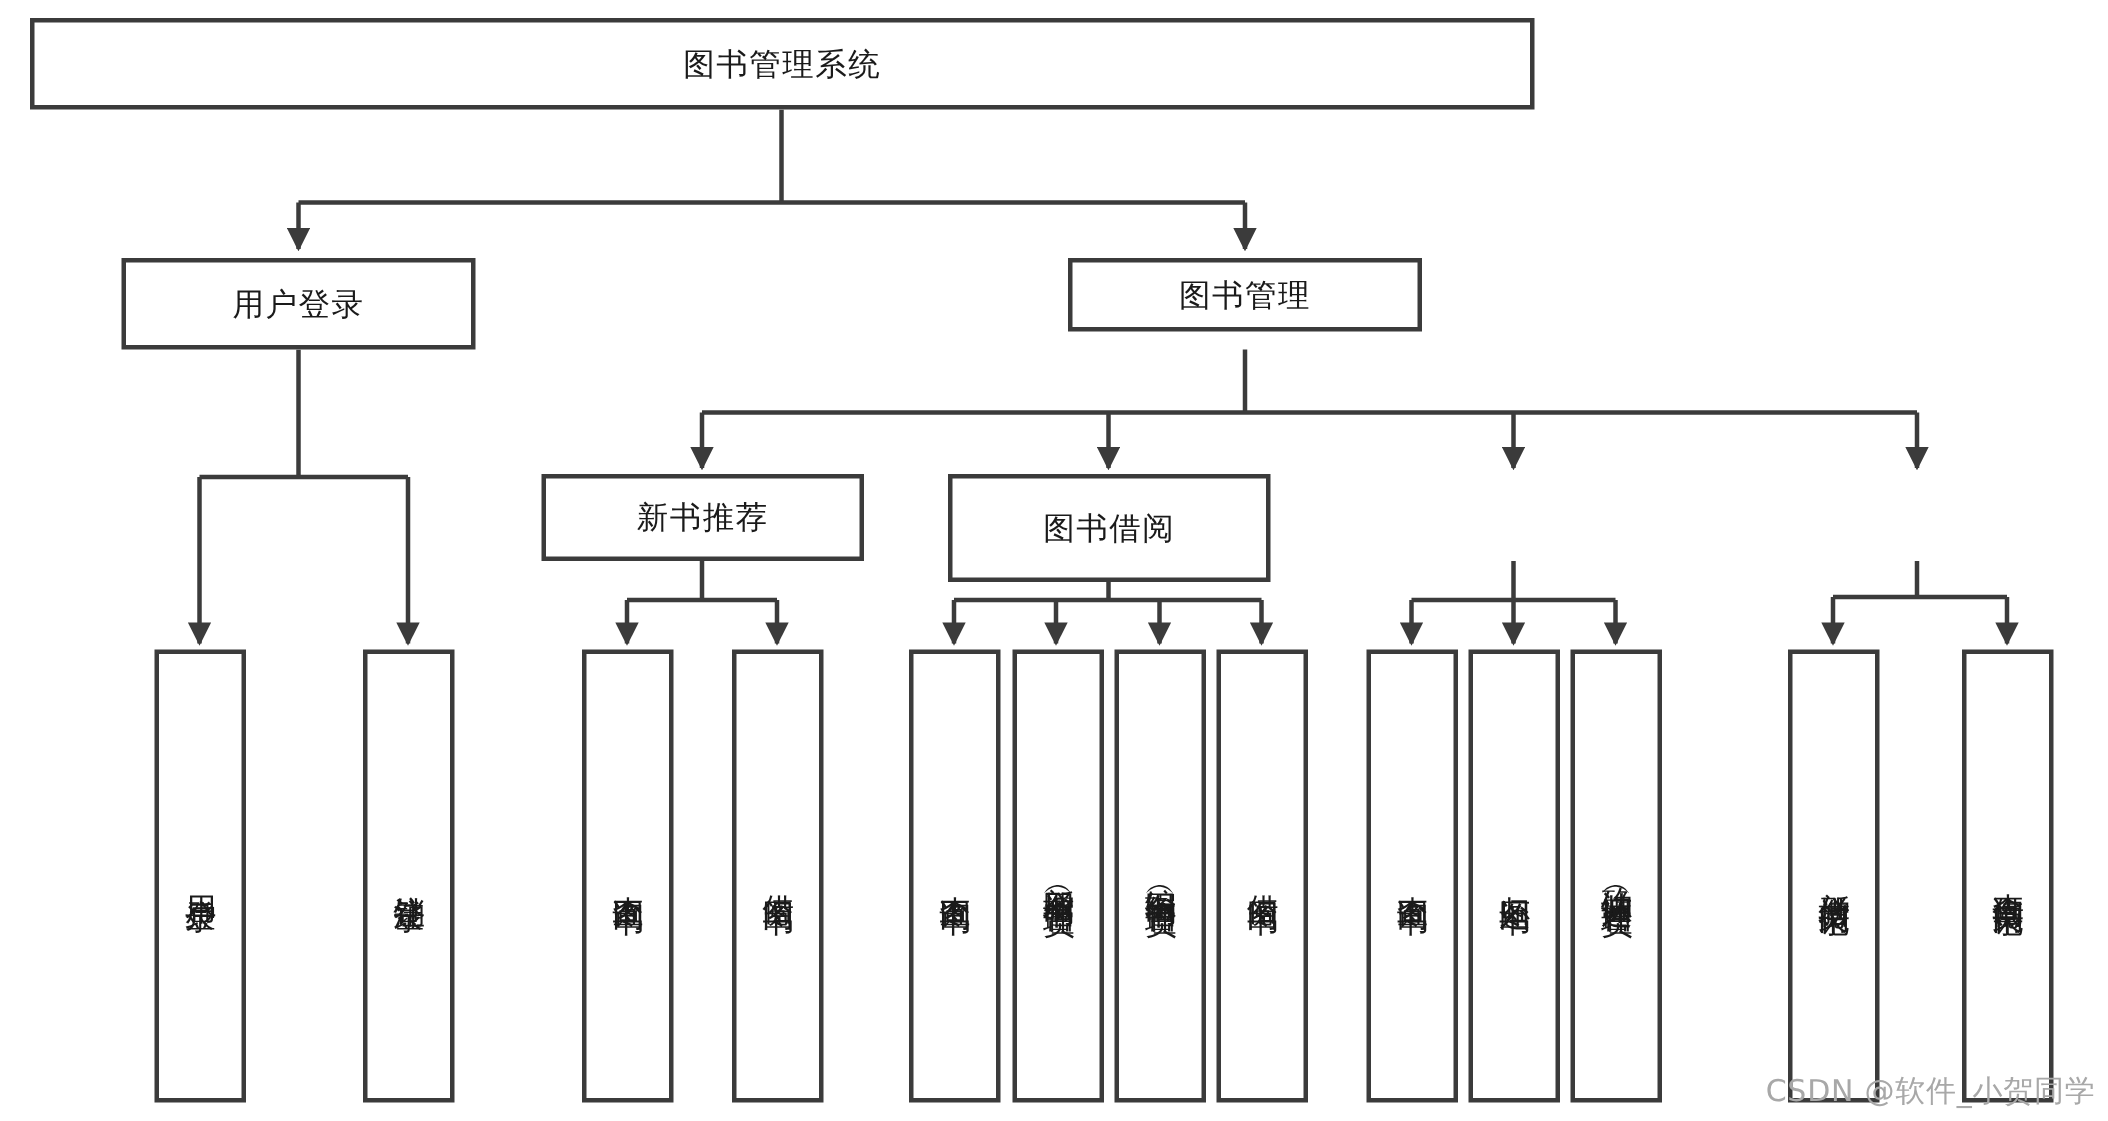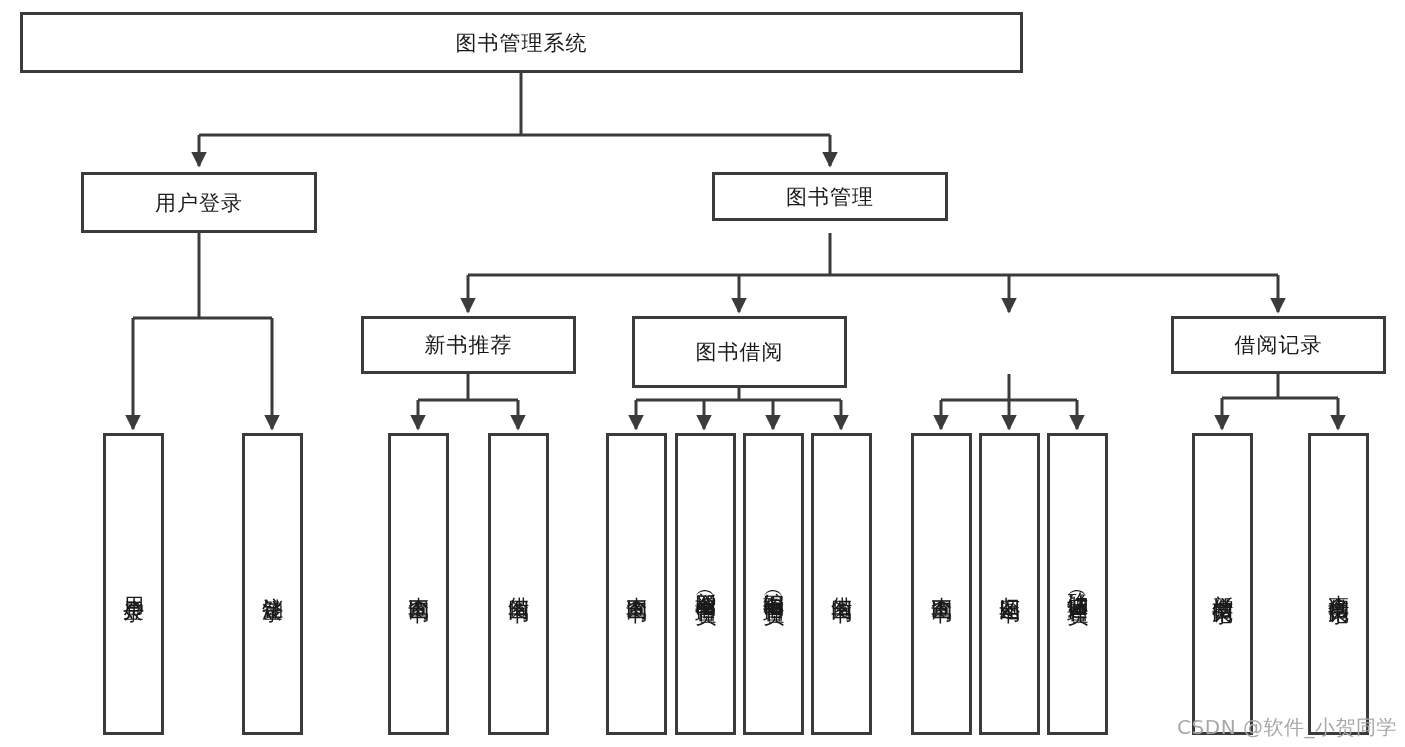--- a/index.html
+++ b/index.html
@@ -128,23 +128,20 @@
   <div class="node h" style="left:712px; top:172px; width:236px; height:49px;">
     <span class="htext">图书管理</span>
   </div>
 
   <div class="node h" style="left:361px; top:316px; width:215px; height:58px;">
     <span class="htext">新书推荐</span>
   </div>
   <div class="node h" style="left:632px; top:316px; width:215px; height:72px;">
     <span class="htext">图书借阅</span>
   </div>
-  <div class="node h" style="left:1171px; top:316px; width:215px; height:58px;">
-    <span class="htext">借阅记录</span>
-  </div>
 
   <div class="node v" style="left:103px; top:433px; width:61px; height:302px;">
     <span class="vtext">用户登录</span>
   </div>
   <div class="node v" style="left:242px; top:433px; width:61px; height:302px;">
     <span class="vtext">注销登录</span>
   </div>
 
   <div class="node v" style="left:388px; top:433px; width:61px; height:302px;">
     <span class="vtext">查询图书</span>

